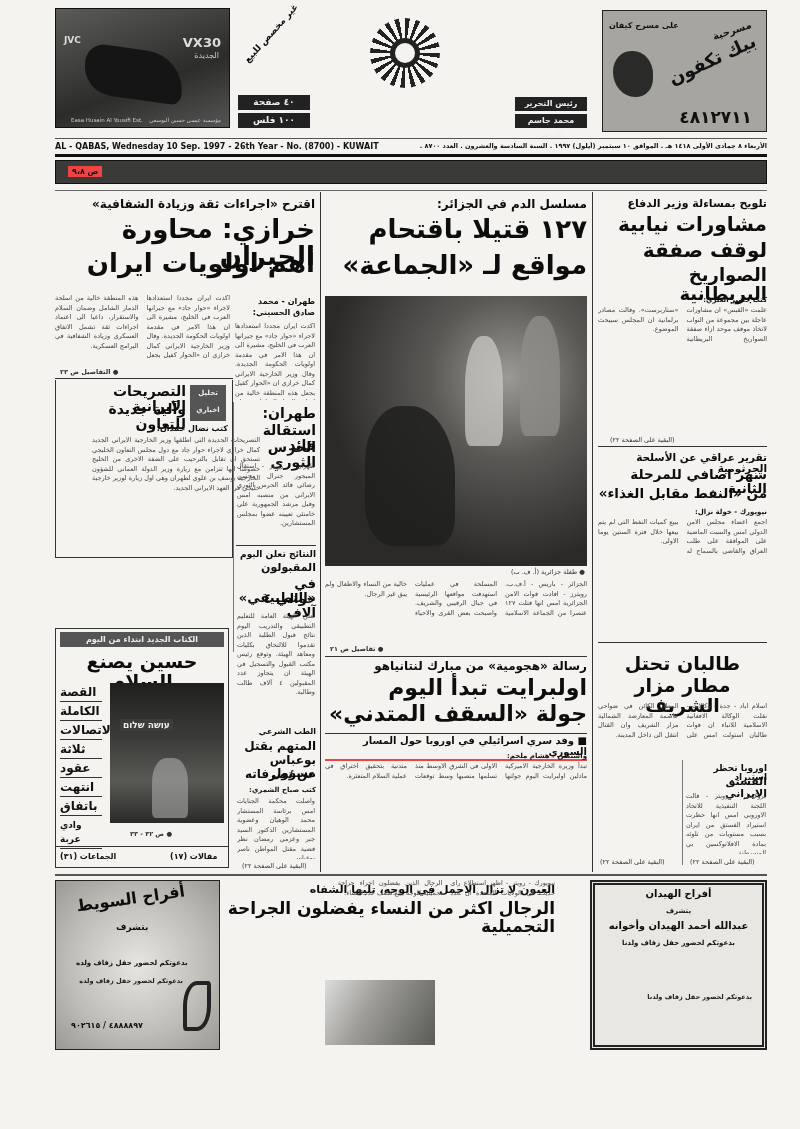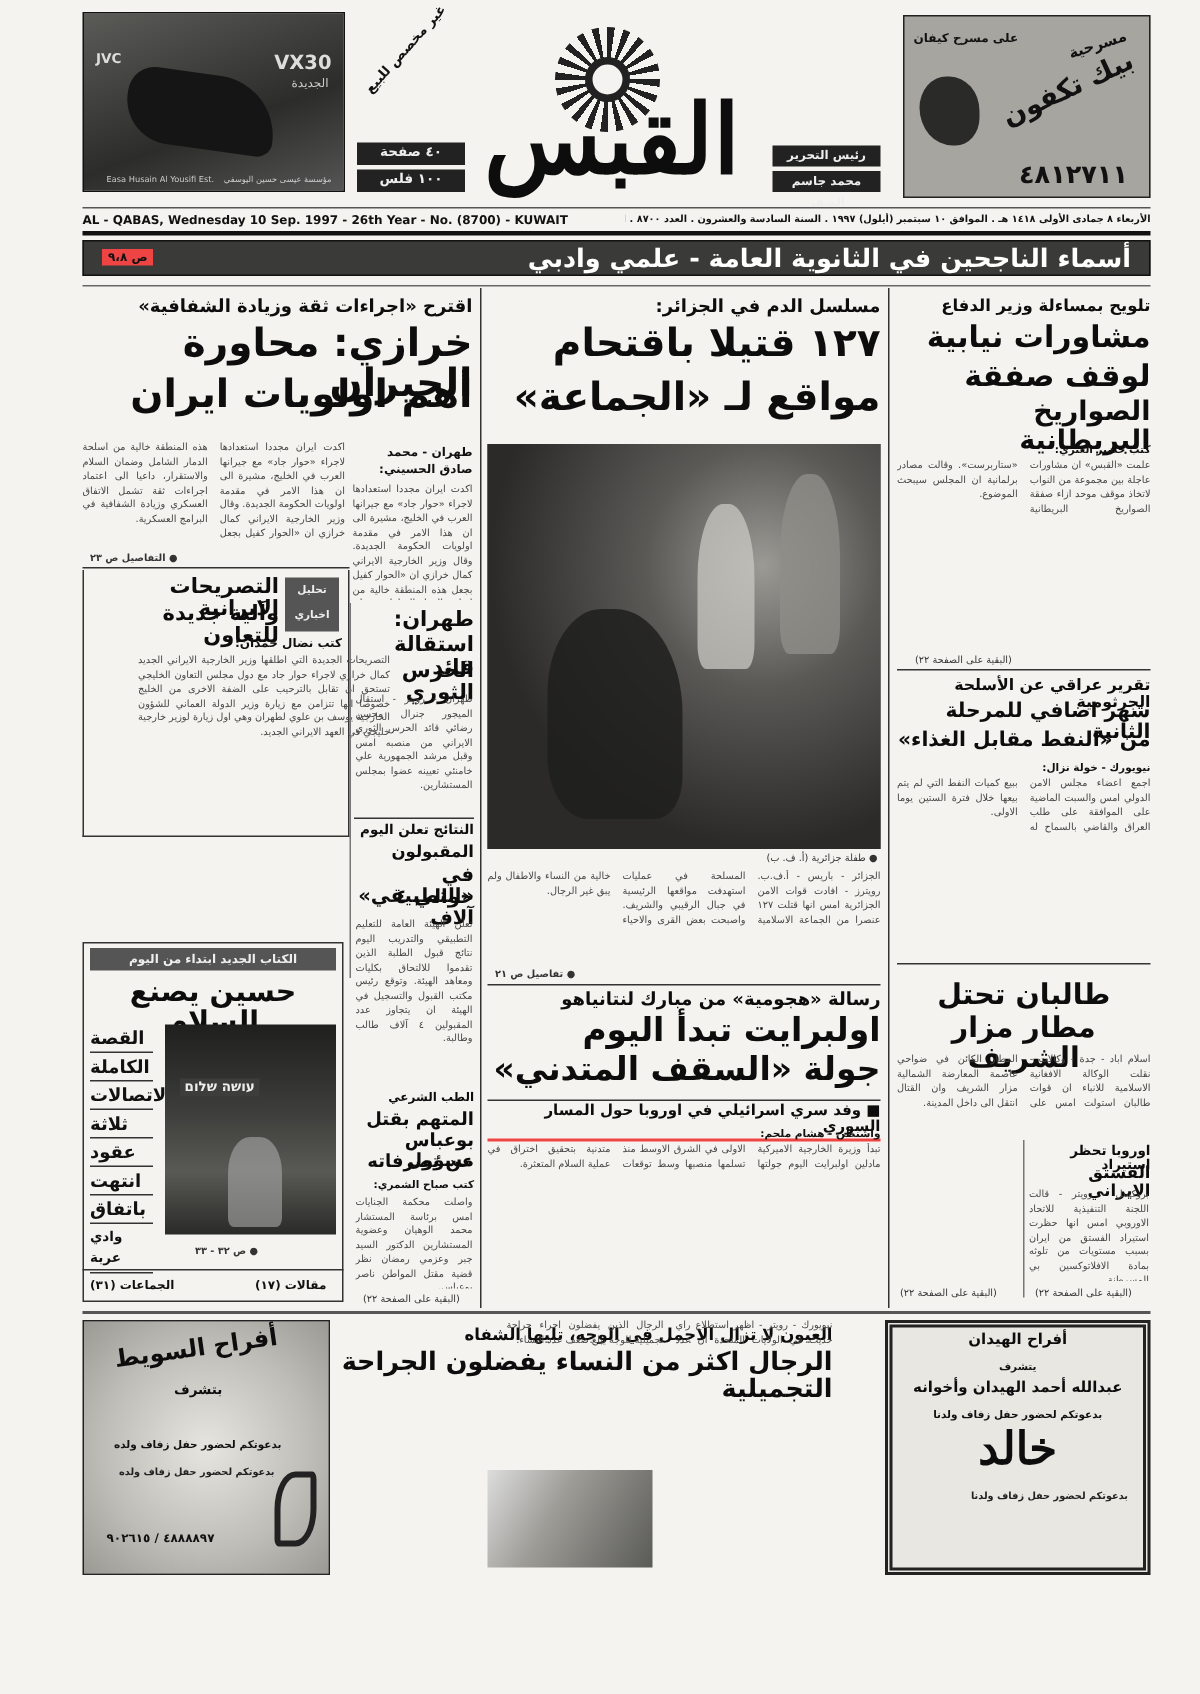--- a/index.html
+++ b/index.html
@@ -30,41 +30,39 @@
 </div>
 
 <div class="abs" style="left:242px;top:22px;font-size:9px;font-weight:bold;transform:rotate(-48deg);transform-origin:left top;white-space:nowrap;top:58px;">غير مخصص للبيع</div>
 
 <div class="abs label-box" style="left:238px;top:95px;width:72px;height:15px;">٤٠ صفحة</div>
 <div class="abs label-box" style="left:238px;top:113px;width:72px;height:15px;">١٠٠ فلس</div>
 
 <div class="abs" style="left:318px;top:10px;width:180px;height:125px;">
   <div class="abs" style="left:52px;top:8px;width:70px;height:70px;border-radius:50%;background:repeating-conic-gradient(#222 0 8deg,#f4f3ef 8deg 18deg);"></div>
   <div class="abs" style="left:72px;top:28px;width:30px;height:30px;border-radius:50%;background:#f4f3ef;border:5px solid #222;"></div>
-  <div class="abs hl" style="left:0;top:50px;width:180px;text-align:center;font-size:64px;font-family:'DejaVu Serif',serif;letter-spacing:-2px;">القبس</div>
 </div>
 
 <div class="abs label-box" style="left:515px;top:97px;width:72px;height:14px;font-size:8px;">رئيس التحرير</div>
 <div class="abs label-box" style="left:515px;top:114px;width:72px;height:14px;font-size:8px;">محمد جاسم الصقر</div>
 
 <div class="abs" style="left:602px;top:10px;width:165px;height:122px;background:#a6a5a0;border:1px solid #222;">
   <div class="abs" style="left:6px;top:10px;font-size:8px;font-weight:bold;">على مسرح كيفان</div>
   <div class="abs" style="right:14px;top:14px;font-size:10px;font-weight:bold;transform:rotate(-18deg);">مسرحية</div>
   <div class="abs" style="left:10px;top:40px;width:40px;height:46px;background:#2a2a28;border-radius:45% 50% 40% 55%;"></div>
   <div class="abs" style="left:62px;top:38px;font-size:18px;font-weight:bold;transform:rotate(-25deg);">بيك تكفون</div>
   <div class="abs" style="right:14px;top:96px;font-size:17px;font-weight:bold;">٤٨١٢٧١١</div>
 </div>
 
 <div class="hrule" style="left:55px;top:138px;width:712px;background:#555;"></div>
 <div class="abs" style="left:55px;top:142px;font-size:8px;font-weight:bold;">AL - QABAS, Wednesday 10 Sep. 1997 - 26th Year - No. (8700) - KUWAIT</div>
 <div class="abs rtl" style="right:33px;top:142px;font-size:6.5px;font-weight:bold;width:350px;white-space:nowrap;overflow:hidden;">الأربعاء ٨ جمادى الأولى ١٤١٨ هـ . الموافق ١٠ سبتمبر (أيلول) ١٩٩٧ . السنة السادسة والعشرون . العدد ٨٧٠٠ . الكويت</div>
 <div class="hrule" style="left:55px;top:154px;width:712px;height:3px;background:#111;"></div>
 
 <div class="abs" style="left:55px;top:160px;width:712px;height:24px;background:#3a3a38;border:1px solid #111;">
-  <div class="abs rtl" style="right:12px;top:2px;font-size:17px;font-weight:bold;color:#fff;white-space:nowrap;">أسماء الناجحين في الثانوية العامة - علمي وادبي</div>
   <div class="abs" style="left:12px;top:5px;background:#ef4444;color:#111;font-size:8px;font-weight:bold;padding:1px 4px;">ص ٩،٨</div>
 </div>
 <div class="hrule" style="left:55px;top:190px;width:712px;background:#666;"></div>
 
 <div class="vrule" style="left:320px;top:192px;height:680px;"></div>
 <div class="vrule" style="left:592px;top:192px;height:680px;"></div>
 
 <div class="abs rtl hl" style="left:55px;top:198px;width:260px;font-size:12px;">اقترح «اجراءات ثقة وزيادة الشفافية»</div>
 <div class="abs rtl hl" style="left:55px;top:216px;width:260px;font-size:26px;">خرازي: محاورة الجيران</div>
 <div class="abs rtl hl" style="left:55px;top:250px;width:260px;font-size:26px;">أهم اولويات ايران</div>
@@ -185,15 +183,14 @@
 <div class="abs rtl hl" style="left:225px;top:884px;width:330px;font-size:11px;">العيون لا تزال الاجمل في الوجه، تليها الشفاه</div>
 <div class="abs rtl hl" style="left:225px;top:900px;width:330px;font-size:17px;">الرجال اكثر من النساء يفضلون الجراحة التجميلية</div>
 <div class="abs body-text" style="left:225px;top:879px;width:330px;height:120px;column-count:3;column-gap:8px;">نيويورك - رويتر - اظهر استطلاع راي حديث في الولايات المتحدة ان عدد الرجال الذين يفضلون اجراء جراحة تجميلية للوجه يبلغ ضعف عدد النساء.</div>
 <div class="abs photo" style="left:325px;top:980px;width:110px;height:65px;background:linear-gradient(120deg,#ddd 0%,#9e9d98 40%,#5a5a56 100%);"></div>
 
 <div class="abs" style="left:590px;top:880px;width:177px;height:170px;background:#e8e7e2;border:5px double #222;">
   <div class="abs hl" style="left:0;top:4px;width:167px;text-align:center;font-size:10px;">أفراح الهيدان</div>
   <div class="abs" style="left:0;top:22px;width:167px;text-align:center;font-size:7px;font-weight:bold;">يتشرف</div>
   <div class="abs hl" style="left:2px;top:36px;width:163px;text-align:center;font-size:10px;">عبدالله أحمد الهيدان وأخوانه</div>
   <div class="abs" style="left:0;top:54px;width:167px;text-align:center;font-size:7px;font-weight:bold;">بدعوتكم لحضور حفل زفاف ولدنا</div>
-  <div class="abs hl" style="left:0;top:66px;width:167px;text-align:center;font-size:30px;font-family:'DejaVu Serif',serif;">خالد</div>
   <div class="abs body-text" style="left:10px;top:108px;width:147px;height:48px;font-weight:bold;color:#222;">بدعوتكم لحضور حفل زفاف ولدنا</div>
 </div>
 
 </body></html>

